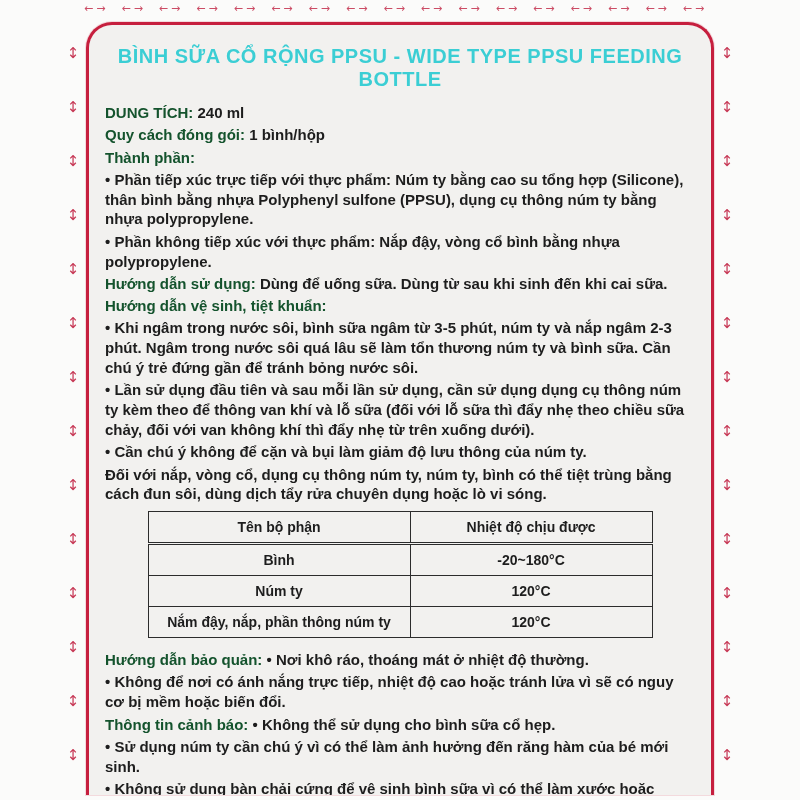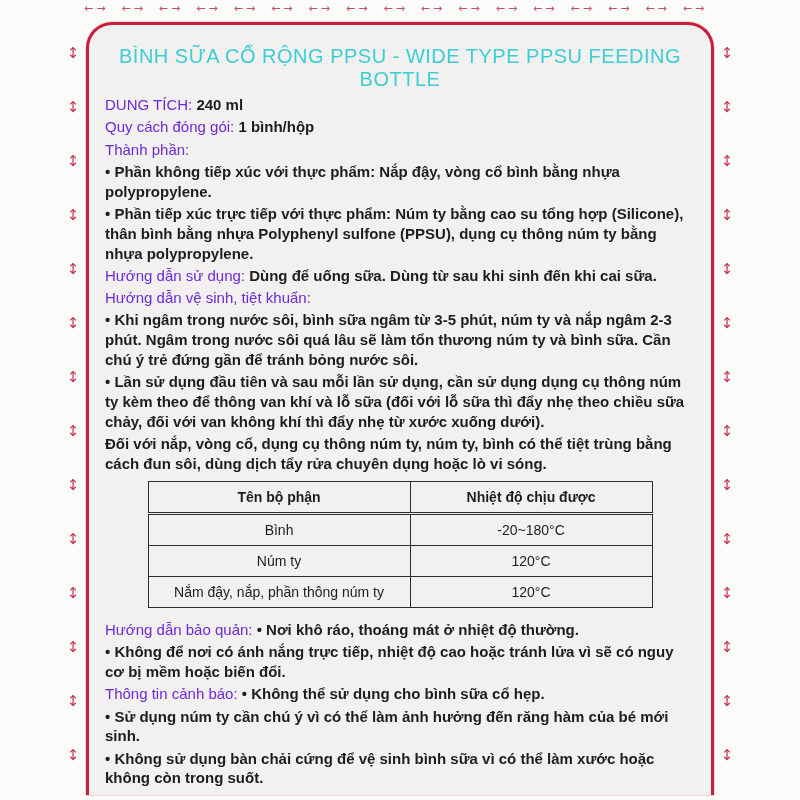--- a/index.html
+++ b/index.html
@@ -26,35 +26,35 @@
   .sheet{
     position:absolute;left:86px;top:22px;width:628px;height:773px;
     background:#f2f1ef;
     border:3px solid #c61f3e;border-bottom:none;
     border-radius:26px 26px 0 0;
     box-sizing:border-box;
     box-shadow:0 0 0 1px rgba(198,31,62,.15);
   }
   .content{height:100%;padding:8px 16px 0;box-sizing:border-box;overflow:hidden;}
   .title{
-    margin:12px 0 4px;text-align:center;
-    color:#3bced4;font-size:20px;font-weight:normal;letter-spacing:.5px;
+    margin:12px 0 12px;text-align:center;
+    color:#3bced4;font-size:20px;font-weight:bold;letter-spacing:.5px;
   }
   p{margin:2.5px 0;font-size:15px;line-height:1.32;font-weight:bold;}
-  .accent{color:#6d28d9;font-weight:normal;}
+  .accent{color:#14532d;font-weight:bold;}
   .spec{font-size:15px;}
   .bullet::before{content:"• ";}
   .bullet-inline::before{content:"• ";}
   table{
     border-collapse:collapse;margin:7px auto 12px;width:505px;
     background:transparent;
   }
   th,td{
     border:1.6px solid #2c2c2c;text-align:center;
-    font-size:14px;padding:4px 6px;height:22px;
+    font-size:14px;padding:4px 6px;height:22px;font-weight:bold;
   }
   th{font-weight:bold;border-bottom:3px double #2c2c2c;}
   td:first-child,th:first-child{width:52%;}
 </style>
 </head>
 <body>
 
 <div class="orn-top">←→  ←→  ←→  ←→  ←→  ←→  ←→  ←→  ←→  ←→  ←→  ←→  ←→  ←→  ←→  ←→  ←→  ←→  ←→  ←→</div>
 <div class="orn-side orn-left">↕
 ↕
@@ -93,31 +93,32 @@
     <p class="spec">
       <span class="accent">DUNG TÍCH:</span>
       <span>240 ml</span>
     </p>
     <p class="spec">
       <span class="accent">Quy cách đóng gói:</span>
       <span>1 bình/hộp</span>
     </p>
 
     <p><span class="accent">Thành phần:</span></p>
+    <p class="bullet">Phần tiếp xúc trực tiếp với thực phẩm: Núm ty bằng cao su tổng hợp (Silicone), thân bình bằng nhựa Polyphenyl sulfone (PPSU), dụng cụ thông núm ty bằng nhựa polypropylene.</p>
     <p class="bullet">Phần không tiếp xúc với thực phẩm: Nắp đậy, vòng cổ bình bằng nhựa polypropylene.</p>
-    <p class="bullet">Phần tiếp xúc trực tiếp với thực phẩm: Núm ty bằng cao su tổng hợp (Silicone), thân bình bằng nhựa Polyphenyl sulfone (PPSU), dụng cụ thông núm ty bằng nhựa polypropylene.</p>
 
     <p>
       <span class="accent">Hướng dẫn sử dụng:</span>
       <span>Dùng để uống sữa. Dùng từ sau khi sinh đến khi cai sữa.</span>
     </p>
 
     <p><span class="accent">Hướng dẫn vệ sinh, tiệt khuẩn:</span></p>
     <p class="bullet">Khi ngâm trong nước sôi, bình sữa ngâm từ 3-5 phút, núm ty và nắp ngâm 2-3 phút. Ngâm trong nước sôi quá lâu sẽ làm tổn thương núm ty và bình sữa. Cần chú ý trẻ đứng gần để tránh bỏng nước sôi.</p>
-    <p class="bullet">Lần sử dụng đầu tiên và sau mỗi lần sử dụng, cần sử dụng dụng cụ thông núm ty kèm theo để thông van khí và lỗ sữa (đối với lỗ sữa thì đẩy nhẹ theo chiều sữa chảy, đối với van không khí thì đẩy nhẹ từ xước xuống dưới).</p>
+    <p class="bullet">Lần sử dụng đầu tiên và sau mỗi lần sử dụng, cần sử dụng dụng cụ thông núm ty kèm theo để thông van khí và lỗ sữa (đối với lỗ sữa thì đẩy nhẹ theo chiều sữa chảy, đối với van không khí thì đẩy nhẹ từ trên xuống dưới).</p>
+    <p class="bullet">Cần chú ý không để cặn và bụi làm giảm độ lưu thông của núm ty.</p>
 
     <p>Đối với nắp, vòng cổ, dụng cụ thông núm ty, núm ty, bình có thể tiệt trùng bằng cách đun sôi, dùng dịch tẩy rửa chuyên dụng hoặc lò vi sóng.</p>
 
     <table>
       <thead>
         <tr>
           <th>Tên bộ phận</th>
           <th>Nhiệt độ chịu được</th>
         </tr>
       </thead>

